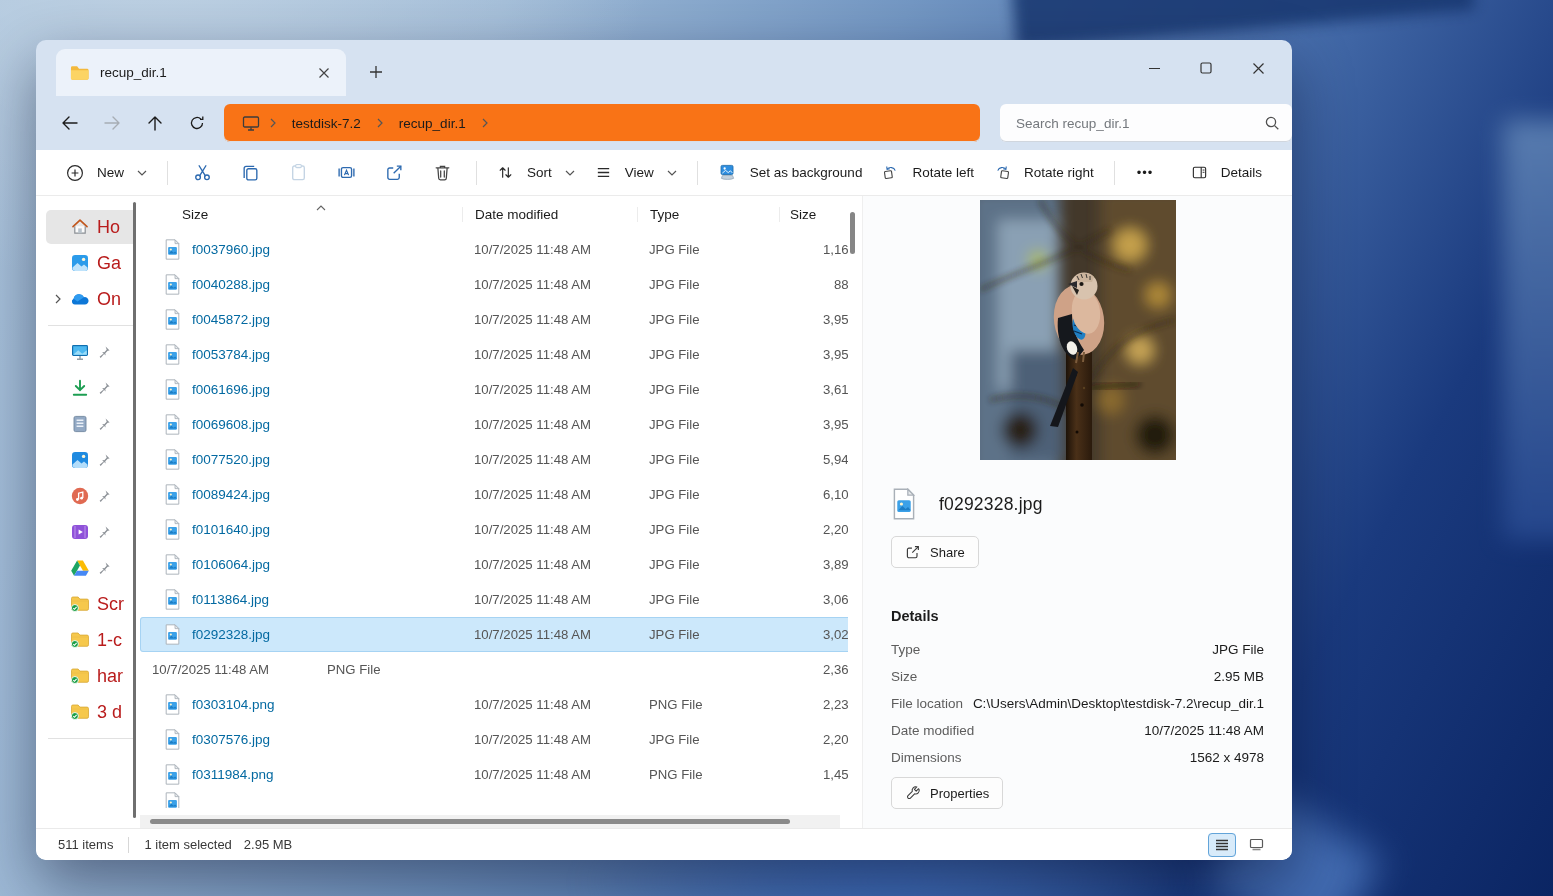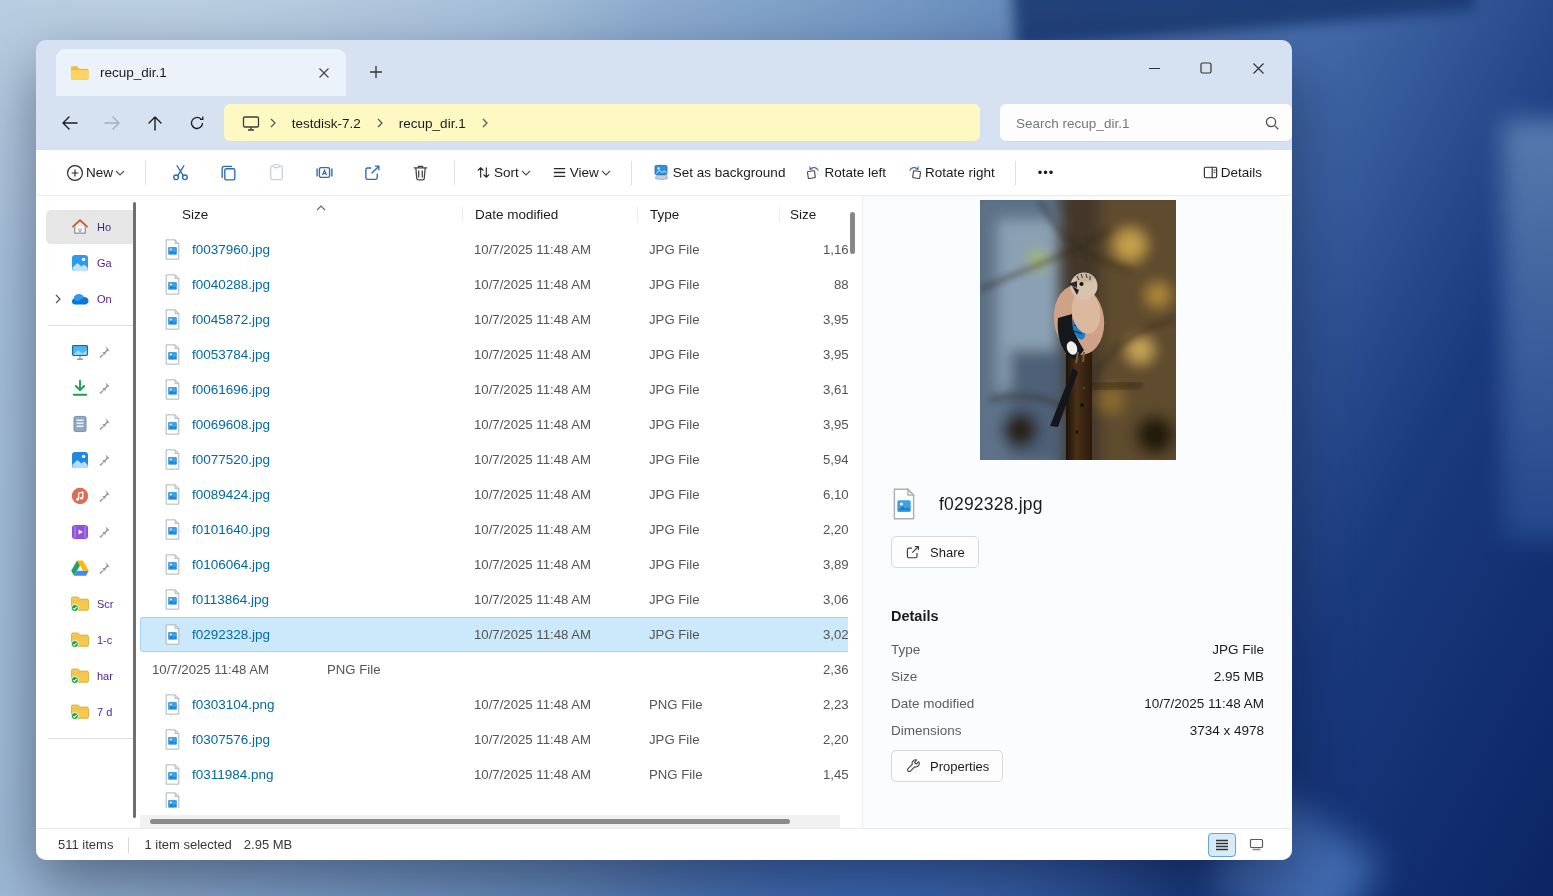--- a/index.html
+++ b/index.html
@@ -29,57 +29,57 @@
   .tab-title { margin-left:11px; font-size:13.5px; color:#1b1b1b; flex:1; }
   .tab-close { width:24px; height:24px; border-radius:4px; display:grid; place-items:center; color:#444; }
   .newtab { position:absolute; left:326px; top:18px; width:28px; height:28px; border-radius:4px;
     display:grid; place-items:center; color:#333; font-size:19px; font-weight:400; }
   .win-controls { position:absolute; right:8px; top:0; height:56px; display:flex; align-items:center; }
   .win-btn { width:52px; height:40px; display:grid; place-items:center; color:#333; }
 
   
   .navbar { position:absolute; top:56px; left:0; right:0; height:54px; display:flex; align-items:center; padding-left:18px; }
   .nav-btn { width:36px; height:34px; display:grid; place-items:center; border-radius:5px; margin-right:11px; }
-  .crumbbar { width:862px; height:38px; background:#fef9c3; border-radius:6px; display:flex; align-items:center;
+  .crumbbar { width:862px; height:38px; background:#f97316; border-radius:6px; display:flex; align-items:center;
     padding:0 12px; box-shadow:inset 0 -1px 0 #d9dee6; }
   .bc-chev { display:inline-flex; width:16px; justify-content:center; margin:0 5px; }
   .bc-item { font-size:13.5px; color:#1b1b1b; padding:4px 6px; border-radius:4px; }
   .crumb-ico { display:inline-flex; width:18px; height:16px; margin-left:6px; }
   .searchbox { margin-left:20px; width:330px; height:38px; background:#fdfdfe; border-radius:6px;
     box-shadow:inset 0 -1px 0 #d0d6de; display:flex; align-items:center; padding:0 12px 0 16px; }
   .searchbox input { flex:1; border:none; outline:none; background:transparent; font-size:13.5px; color:#1b1b1b;
     font-family:"Liberation Sans","DejaVu Sans",sans-serif; }
   .searchbox input::placeholder { color:#74787d; opacity:1; }
   .search-ico { width:16px; height:16px; display:inline-flex; }
 
   
   .window-body { position:absolute; top:110px; left:0; right:0; bottom:0; background:#fff; border-radius:0 0 10px 10px; }
 
   
   .toolbar { height:46px; display:flex; align-items:center; padding:0 20px; border-bottom:1px solid #ebebeb; }
-  .tb-btn { display:flex; align-items:center; gap:2px; padding:7px 10px; border-radius:5px; font-size:13.5px; color:#1b1b1b; }
+  .tb-btn { display:flex; align-items:center; gap:13px; padding:7px 10px; border-radius:5px; font-size:13.5px; color:#1b1b1b; }
   .tb-icon-btn { width:42px; height:36px; display:grid; place-items:center; border-radius:5px; margin:0 3px; }
   .tb-icon-btn svg { width:19px; height:19px; }
   .tb-divider { width:1px; height:24px; background:#e0e0e0; margin:0 10px; }
   .tb-chev { display:inline-flex; width:10px; }
   .tb-more { font-size:13px; letter-spacing:1px; color:#1b1b1b; padding:7px 12px; }
   .tb-right { margin-left:auto; }
   .disabled { opacity:.45; }
 
   
   .main { position:absolute; top:46px; left:0; right:0; bottom:32px; }
 
   
   .sidebar { position:absolute; left:0; top:0; bottom:0; width:98px; overflow:hidden; padding-top:12px; }
   .side-item { display:flex; align-items:center; height:34px; margin:2px 0 2px 10px; width:150px; border-radius:5px; }
   .side-item.selected { background:#e6e6e6; }
   .side-chev { width:24px; display:inline-flex; justify-content:center; color:#555; }
   .side-ico { width:20px; height:20px; display:inline-flex; flex:0 0 20px; }
   .side-ico svg { width:20px; height:20px; }
-  .side-label { margin-left:7px; font-size:11px; color:#4c1d95; white-space:nowrap; }
+  .side-label { margin-left:7px; font-size:18px; color:#b91c1c; white-space:nowrap; }
   .side-pin { margin-left:7px; width:14px; height:14px; display:inline-flex; }
   .side-pin svg { width:14px; height:14px; }
   .side-divider { height:1px; background:#e1e1e1; margin:9px 2px 9px 12px; width:140px; }
   .splitter { position:absolute; left:97px; top:6px; bottom:10px; width:3px; background:#6f6f6f; border-radius:2px; }
 
   
   .filelist { position:absolute; left:104px; top:0; bottom:0; width:708px; overflow:hidden; }
   .lheader { position:relative; height:36px; display:flex; align-items:center; width:716px; color:#1b1b1b; }
   .lh-sort { position:absolute; left:176px; top:1px; width:10px; height:7px; }
   .lh-name { flex:0 0 322px; padding-left:42px; font-size:13.5px; }
@@ -539,21 +539,21 @@
           <div class="side-item">
             <span class="side-chev"></span>
             <span class="side-ico">
               <svg viewBox="0 0 20 18">
                 <path d="M1.5 3.4A1.4 1.4 0 012.9 2h5.2l1.8 2.1H17a1.5 1.5 0 011.5 1.5v8.2A1.5 1.5 0 0117 15.3H3a1.5 1.5 0 01-1.5-1.5z" fill="#f6c84c" stroke="#d8a733" stroke-width=".8"></path>
                 <path d="M1.5 6h17" stroke="#eec04a" stroke-width=".9"></path>
                 <circle cx="4.9" cy="13" r="3.5" fill="#1a9e46" stroke="#fff" stroke-width=".9"></circle>
                 <path d="M3.3 13.1l1.2 1.2 2.1-2.4" stroke="#fff" stroke-width="1.1" fill="none"></path>
               </svg>
             </span>
-            <span class="side-label">7 d</span>
+            <span class="side-label">3 d</span>
           </div>
           <div class="side-divider"></div>
         </div>
       <div class="splitter"></div>
 
       <div class="filelist">
         <div class="lheader">
           <span class="lh-sort">
             <svg viewBox="0 0 10 6" width="10" height="6">
                 <path d="M1 5l4-4 4 4" stroke="#666" fill="none" stroke-width="1.1"></path>
@@ -933,26 +933,30 @@
         <div class="pv-fields">
             <div class="pv-field">
               <span class="pv-flabel">Type</span>
               <span class="pv-fvalue">JPG File</span>
             </div>
             <div class="pv-field">
               <span class="pv-flabel">Size</span>
               <span class="pv-fvalue">2.95 MB</span>
             </div>
             <div class="pv-field">
+              <span class="pv-flabel">File location</span>
+              <span class="pv-fvalue">C:\Users\Admin\Desktop\testdisk-7.2\recup_dir.1</span>
+            </div>
+            <div class="pv-field">
               <span class="pv-flabel">Date modified</span>
               <span class="pv-fvalue">10/7/2025 11:48 AM</span>
             </div>
             <div class="pv-field">
               <span class="pv-flabel">Dimensions</span>
-              <span class="pv-fvalue">3734 x 4978</span>
+              <span class="pv-fvalue">1562 x 4978</span>
             </div>
           </div>
 
         <div class="pv-btn pv-props">
           <svg viewBox="0 0 18 18">
               <path d="M15.3 4.2l-2.7 2.7-2-2 2.7-2.7a4 4 0 00-5.1 5L3.4 12a1.9 1.9 0 102.7 2.7l4.7-4.8a4 4 0 005-5.1z" fill="none" stroke="#3a3a3a" stroke-width="1.2" stroke-linejoin="round"></path>
             </svg>
           <span>Properties</span>
         </div>
       </div>

